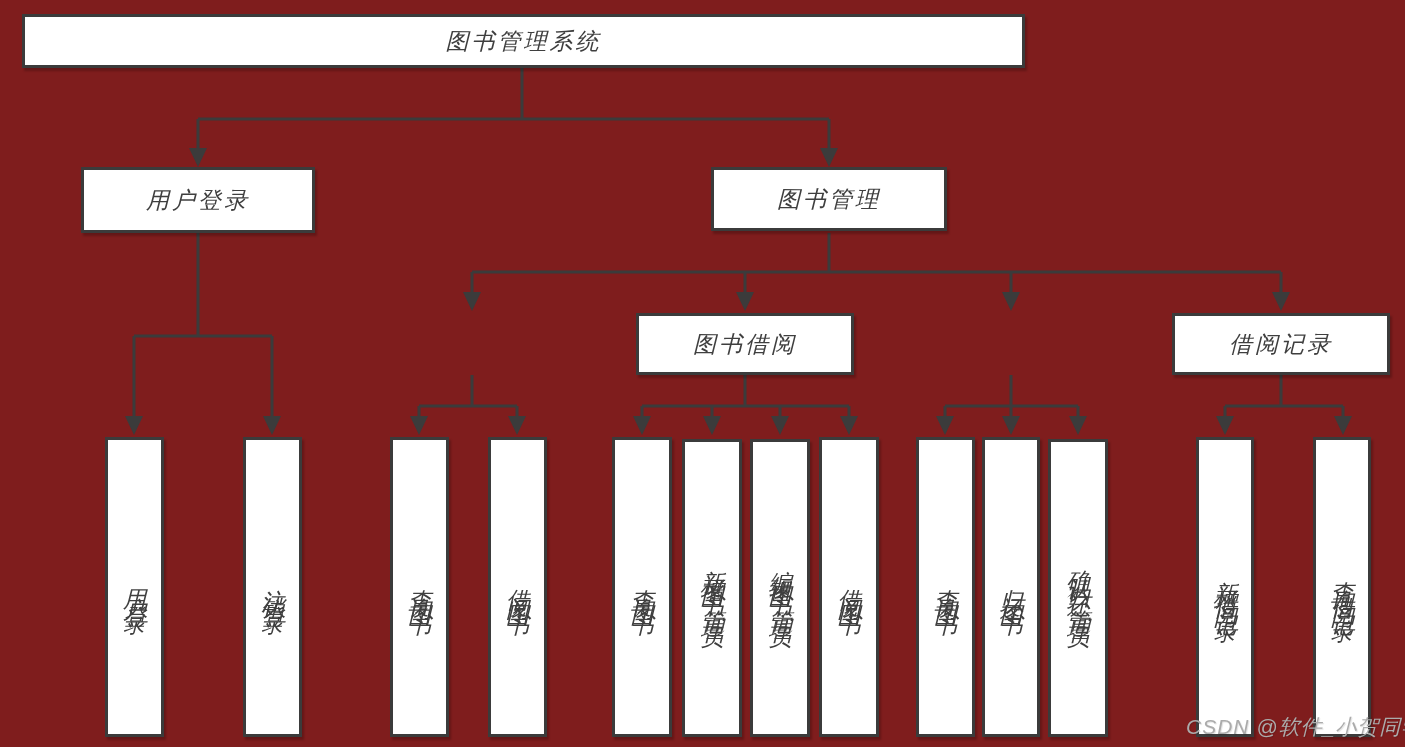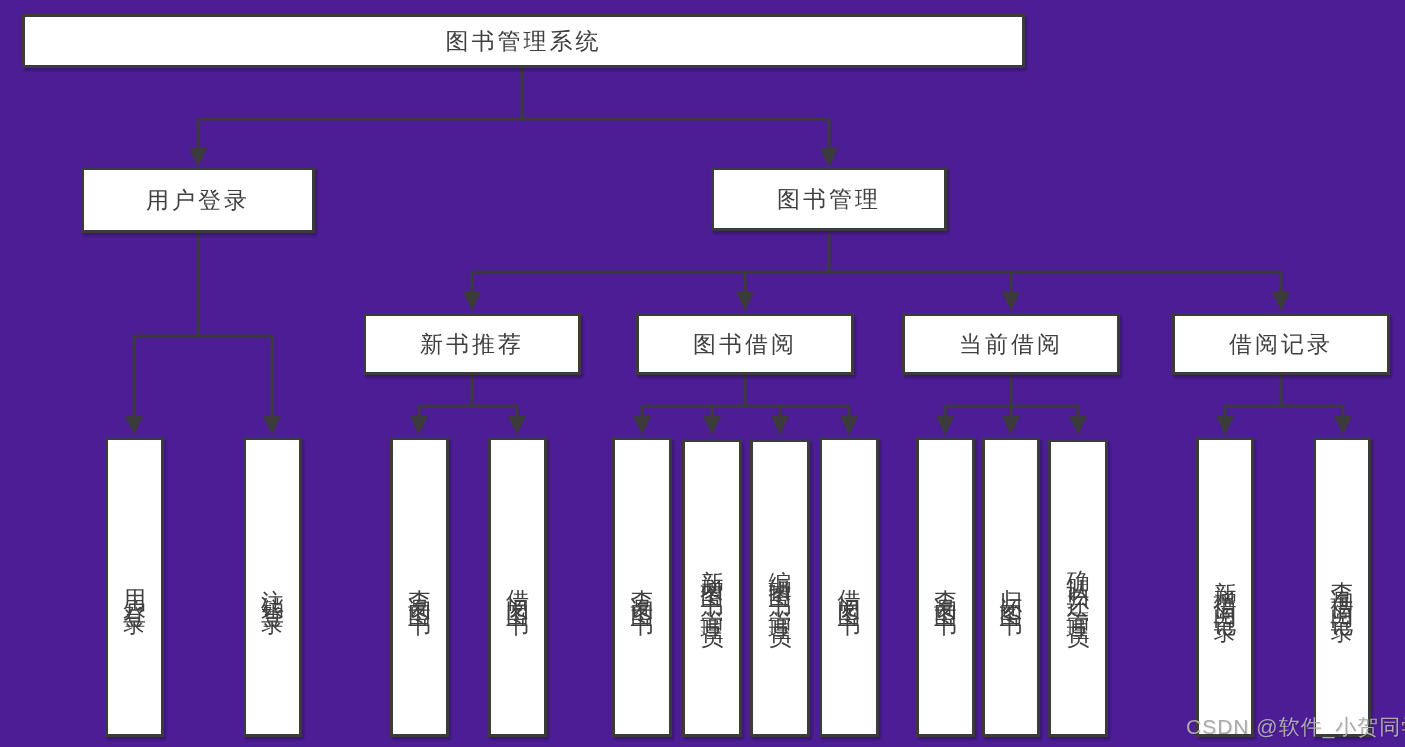--- a/index.html
+++ b/index.html
@@ -10,21 +10,22 @@
   body {
     width: 1405px;
     height: 747px;
     overflow: hidden;
     font-family: "Liberation Sans", "DejaVu Sans", sans-serif;
   }
   .stage {
     position: relative;
     width: 1405px;
     height: 747px;
-    background: #4c1d95;
+    background: #7f1d1d;
+    font-style: italic;
   }
   svg.wires {
     position: absolute;
     left: 0; top: 0;
     width: 1405px; height: 747px;
   }
   .node {
     position: absolute;
     box-sizing: border-box;
     background: #ffffff;
@@ -125,23 +126,21 @@
       <polygon points="1216,416 1234,416 1225,435"></polygon>
       <polygon points="1334,416 1352,416 1343,435"></polygon>
     </g>
   </svg>
 
   <div class="node hnode" style="left:22px; top:14px; width:1003px; height:54px;">图书管理系统</div>
 
   <div class="node hnode" style="left:81px; top:167px; width:234px; height:66px;">用户登录</div>
   <div class="node hnode" style="left:711px; top:167px; width:236px; height:64px;">图书管理</div>
 
-  <div class="node hnode" style="left:363px; top:313px; width:218px; height:62px;">新书推荐</div>
   <div class="node hnode" style="left:636px; top:313px; width:218px; height:62px;text-align:right;">图书借阅</div>
-  <div class="node hnode" style="left:902px; top:313px; width:218px; height:62px;">当前借阅</div>
   <div class="node hnode" style="left:1172px; top:313px; width:218px; height:62px;">借阅记录</div>
 
   <div class="node vnode" style="left:105px; top:437px; width:59px; height:300px;">用户登录</div>
   <div class="node vnode" style="left:243px; top:437px; width:59px; height:300px;">注销登录</div>
 
   <div class="node vnode" style="left:390px; top:437px; width:59px; height:300px;">查询图书</div>
   <div class="node vnode" style="left:488px; top:437px; width:59px; height:300px;">借阅图书</div>
 
   <div class="node vnode" style="left:612px; top:437px; width:60px; height:300px;">查询图书</div>
   <div class="node vnode" style="left:682px; top:439px; width:60px; height:298px;">新增图书（管理员）</div>

